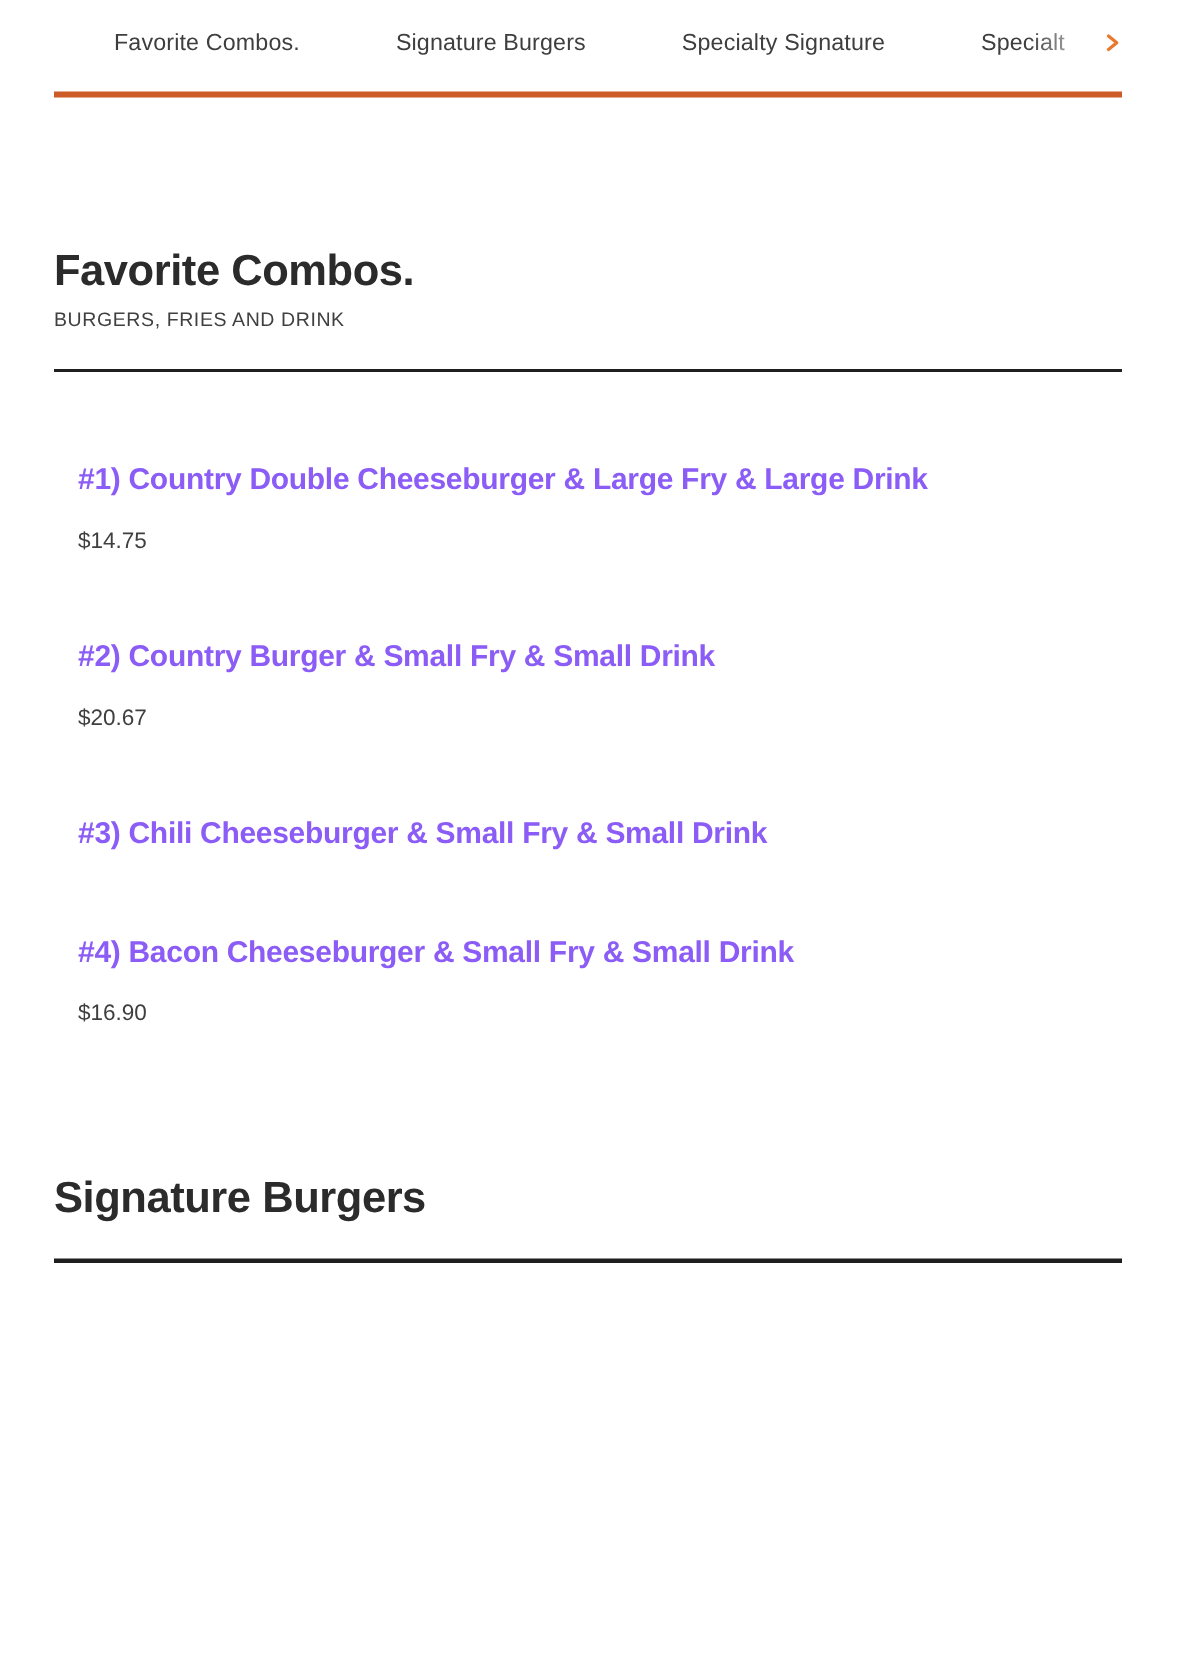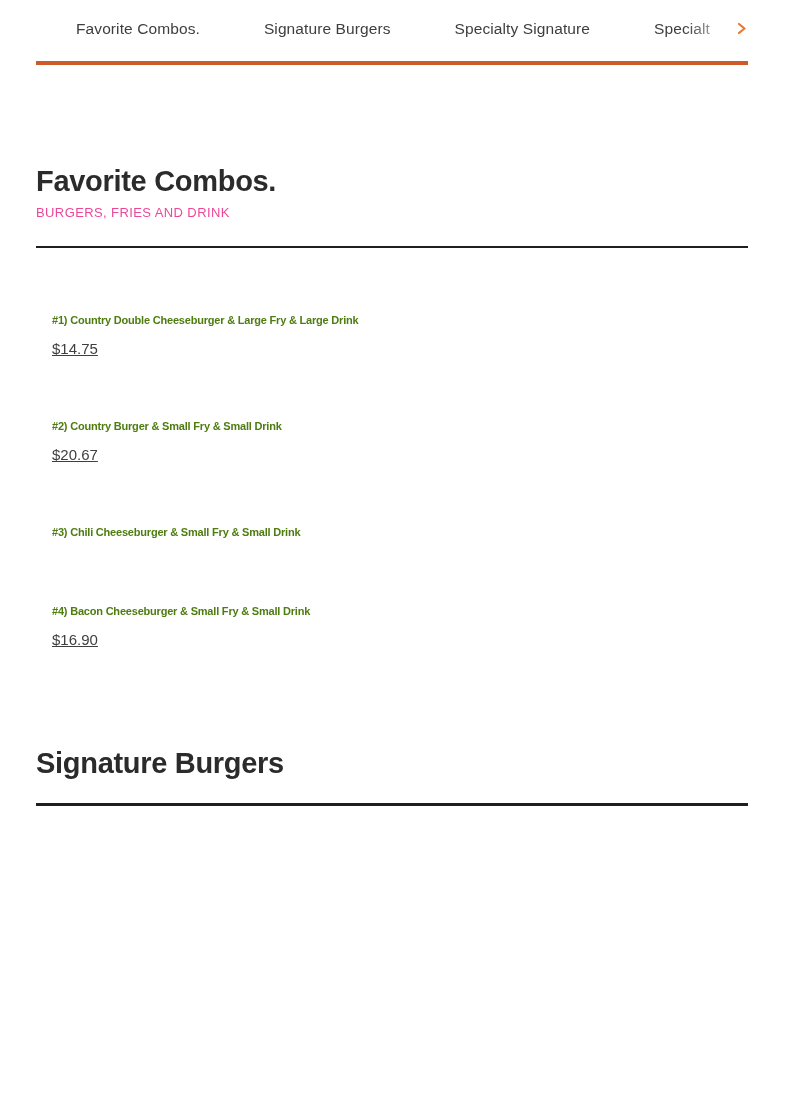--- a/index.html
+++ b/index.html
@@ -58,53 +58,52 @@
     line-height: 1.15;
     color: #2b2b2b;
     margin: 0;
   }
   .first-title { margin-top: 100px; }
   .second-title { margin-top: 98px; }
   .section-subtitle {
     margin-top: 7px;
     font-size: 13px;
     letter-spacing: 0.4px;
-    color: #ec4899;
+    color: #404040;
   }
   .rule {
     border: none;
     border-top: 2px solid #1f1f1f;
     margin: 26px 0 0 0;
   }
   .rule-thick { border-top-width: 3px; margin-top: 22px; }
 
   .menu-list {
     list-style: none;
     margin: 62px 0 0 0;
     padding: 0;
   }
   .menu-item {
     padding-left: 16px;
     margin-bottom: 58px;
     cursor: pointer;
   }
   .menu-item:last-child { margin-bottom: 0; }
   .item-name {
-    font-size: 11px;
+    font-size: 20px;
     font-weight: 700;
     letter-spacing: -0.2px;
     line-height: 21px;
-    color: #4d7c0f;
+    color: #8b5cf6;
   }
   .item-price {
-    margin-top: 8px;
+    margin-top: 20px;
     font-size: 15px;
     line-height: 19px;
     color: #3f3f3f;
-    text-decoration: underline;
   }
 </style>
 </head>
 <body>
 
 <div>
 
   <header class="tabbar">
     <nav class="tabs">
       <button class="tab">

